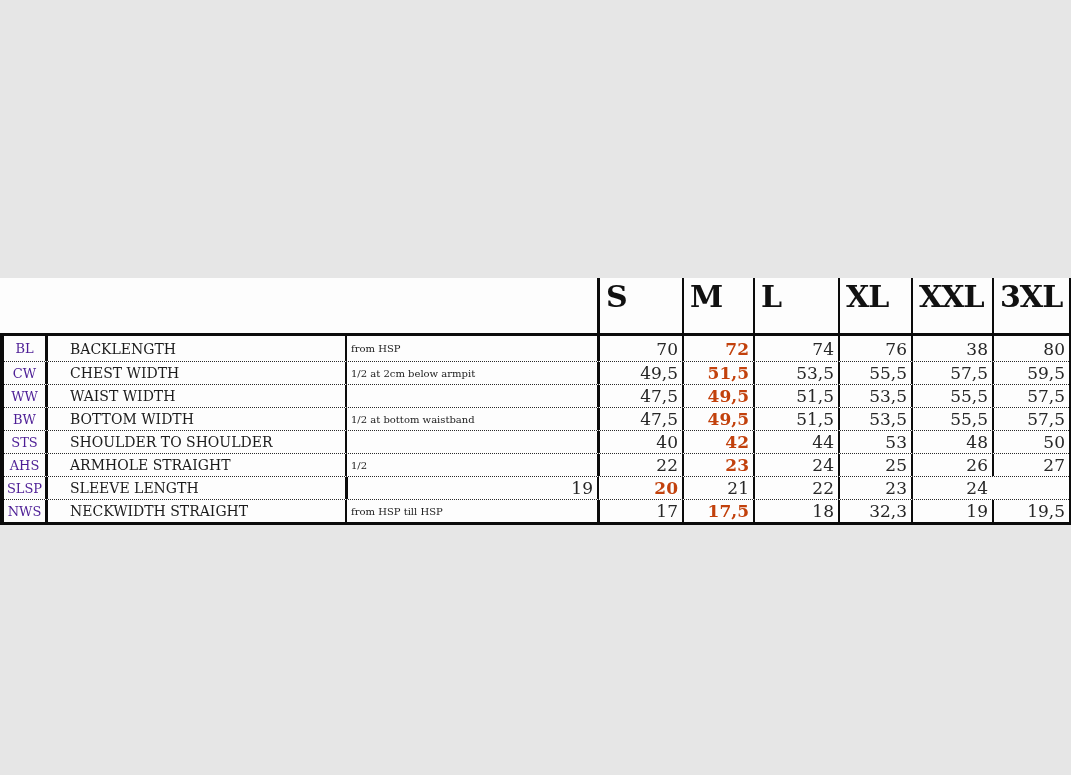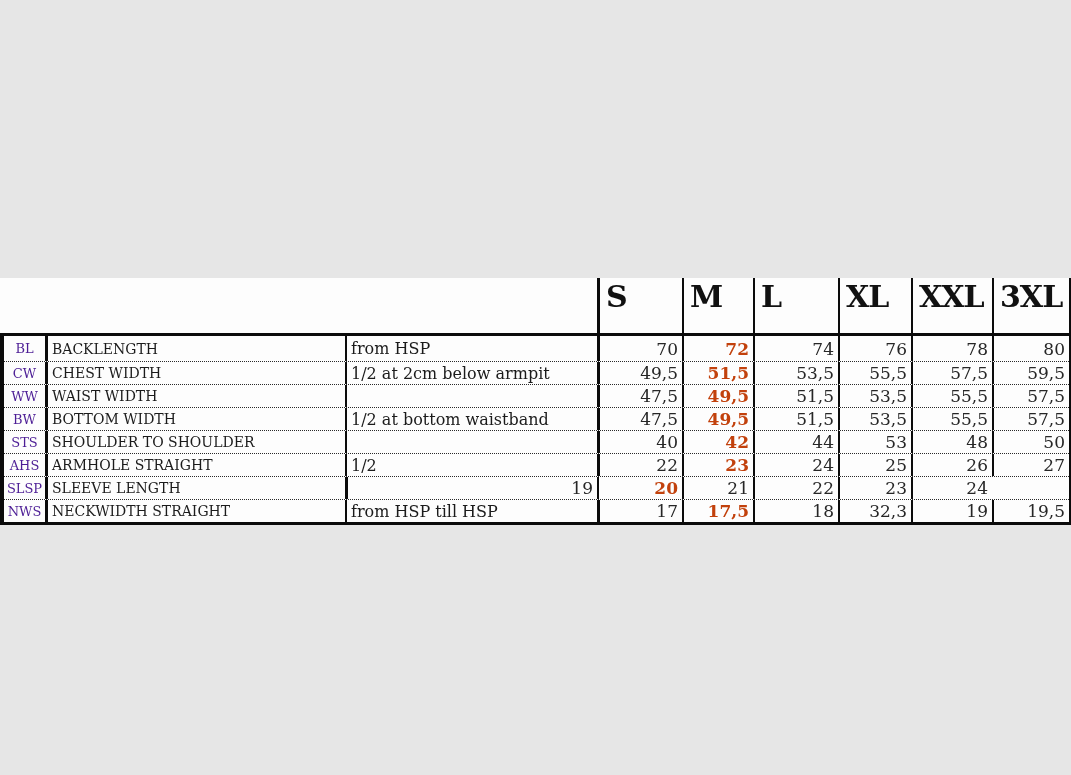--- a/index.html
+++ b/index.html
@@ -61,28 +61,28 @@
     overflow:hidden;
     white-space:nowrap;
   }
   .cell.code{
     justify-content:center;
     font-size:13px;
     color:#4c1d95;
   }
   .cell.name{
     border-left:3px solid #0b0b0b;
-    padding-left:4px;
+    padding-left:22px;
     font-size:14px;
     color:#1b1b1b;
   }
   .cell.desc{
     border-left:2px solid #0b0b0b;
     padding-left:4px;
-    font-size:16px;
+    font-size:10px;
     color:#1b1b1b;
   }
   .cell.val{
     border-left:2px solid #0b0b0b;
     justify-content:flex-end;
     padding-right:4px;
     font-size:17px;
     color:#262626;
   }
   .cell.val.s{border-left:3px solid #0b0b0b;}
@@ -106,21 +106,21 @@
   <div class="tbody">
 
     <div class="trow">
       <div class="cell code">BL</div>
       <div class="cell name">BACKLENGTH</div>
       <div class="cell desc">from HSP</div>
       <div class="cell val s">70</div>
       <div class="cell val em">72</div>
       <div class="cell val">74</div>
       <div class="cell val">76</div>
-      <div class="cell val">78</div>
+      <div class="cell val">38</div>
       <div class="cell val">80</div>
     </div>
 
     <div class="trow">
       <div class="cell code">CW</div>
       <div class="cell name">CHEST WIDTH</div>
       <div class="cell desc">1/2 at 2cm below armpit</div>
       <div class="cell val s">49,5</div>
       <div class="cell val em">51,5</div>
       <div class="cell val">53,5</div>

